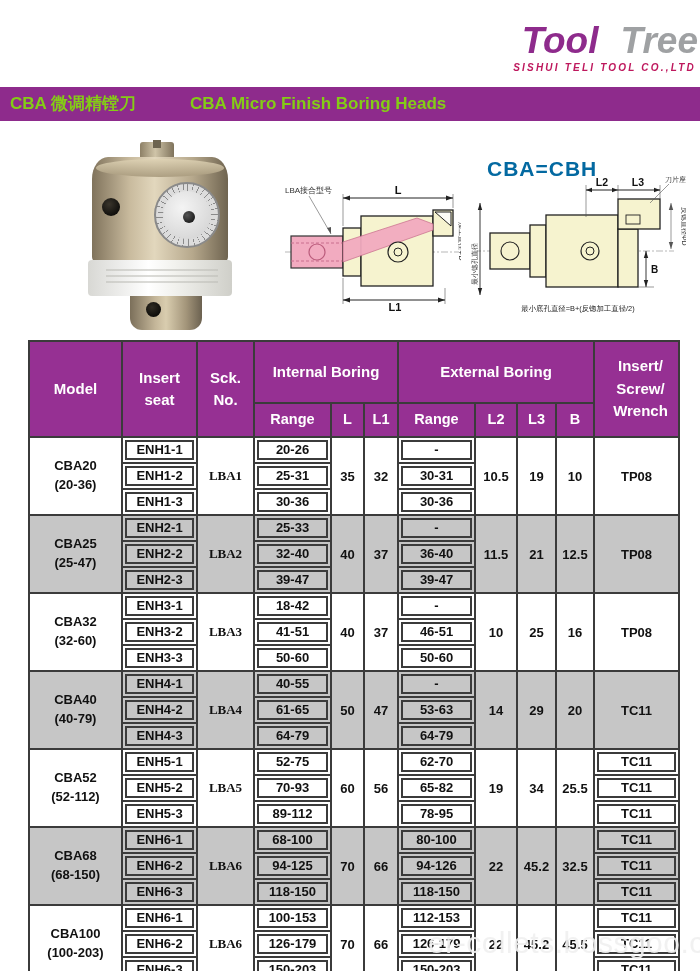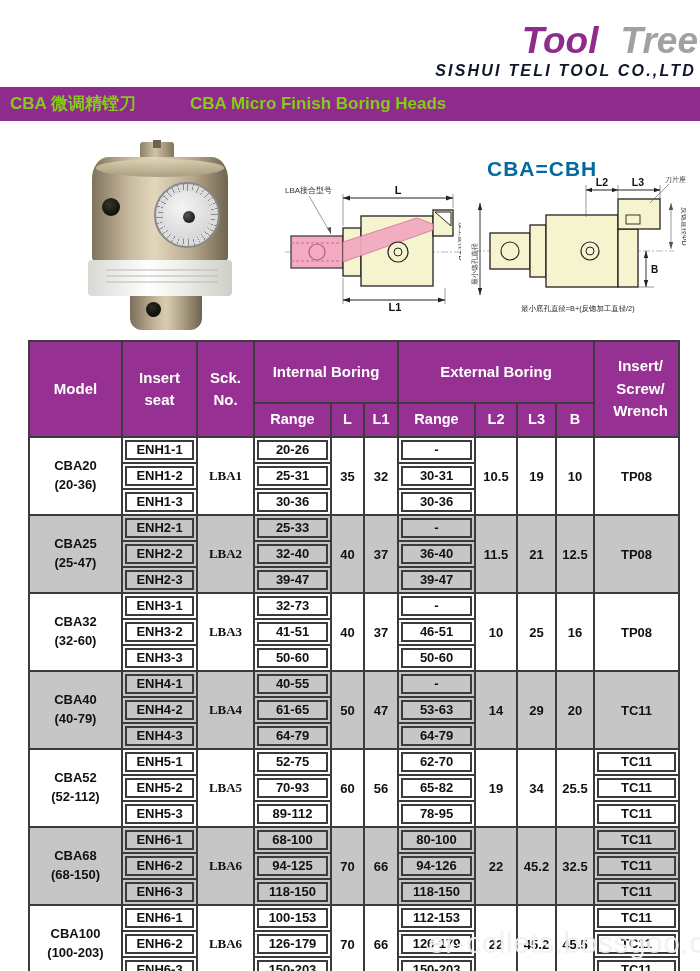--- a/index.html
+++ b/index.html
@@ -8,21 +8,21 @@
   }
   *{box-sizing:border-box; margin:0; padding:0;}
   body{background:#fff; font-family:"Liberation Sans","DejaVu Sans",sans-serif;}
   #page{position:relative; width:700px; height:971px; background:#fff; overflow:hidden; margin:0 auto;}
 
   
   .logo{position:absolute; top:22px; right:2px; text-align:right;}
   .logo-line{font-size:37px; font-weight:bold; font-style:italic; letter-spacing:0px; line-height:1; white-space:nowrap;}
   .logo-tool{color:var(--purple,#8e2b8c);}
   .logo-tree{color:var(--logo_gray,#9fa1a3); margin-left:22px;}
-  .logo-sub{font-size:16px; font-weight:bold; font-style:italic; color:#0f172a; letter-spacing:2.2px; margin-top:3px; padding-right:2px; white-space:nowrap;}
+  .logo-sub{font-size:10px; font-weight:bold; font-style:italic; color:#be185d; letter-spacing:2.2px; margin-top:3px; padding-right:2px; white-space:nowrap;}
 
   
   .titlebar{position:absolute; top:87px; left:0; width:700px; height:34px; background:var(--purple,#8e2b8c); color:#84cc16;}
   .titlebar .cn{position:absolute; left:10px; top:0; line-height:34px; font-size:17px; font-weight:bold;}
   .titlebar .en{position:absolute; left:190px; top:0; line-height:34px; font-size:17px; font-weight:bold;}
 
   
   .equiv{position:absolute; left:487px; top:157px; font-size:21px; font-weight:bold; color:#0369a1; letter-spacing:1px;}
 
   
@@ -325,21 +325,21 @@
           <tr class="gfirst ">
             <td class="model-cell" rowspan="3">
               <div>CBA32</div>
               <div>(32-60)</div>
             </td>
             <td class="boxcell">
               <div class="box">ENH3-1</div>
             </td>
             <td class="sck-cell" rowspan="3">LBA3</td>
             <td class="boxcell">
-              <div class="box">32-73</div>
+              <div class="box">18-42</div>
             </td>
             <td class="" rowspan="3">40</td>
             <td class="" rowspan="3">37</td>
             <td class="boxcell">
               <div class="box">-</div>
             </td>
             <td class="" rowspan="3">10</td>
             <td class="" rowspan="3">25</td>
             <td class="" rowspan="3">16</td>
             <td class="" rowspan="3">TP08</td>

